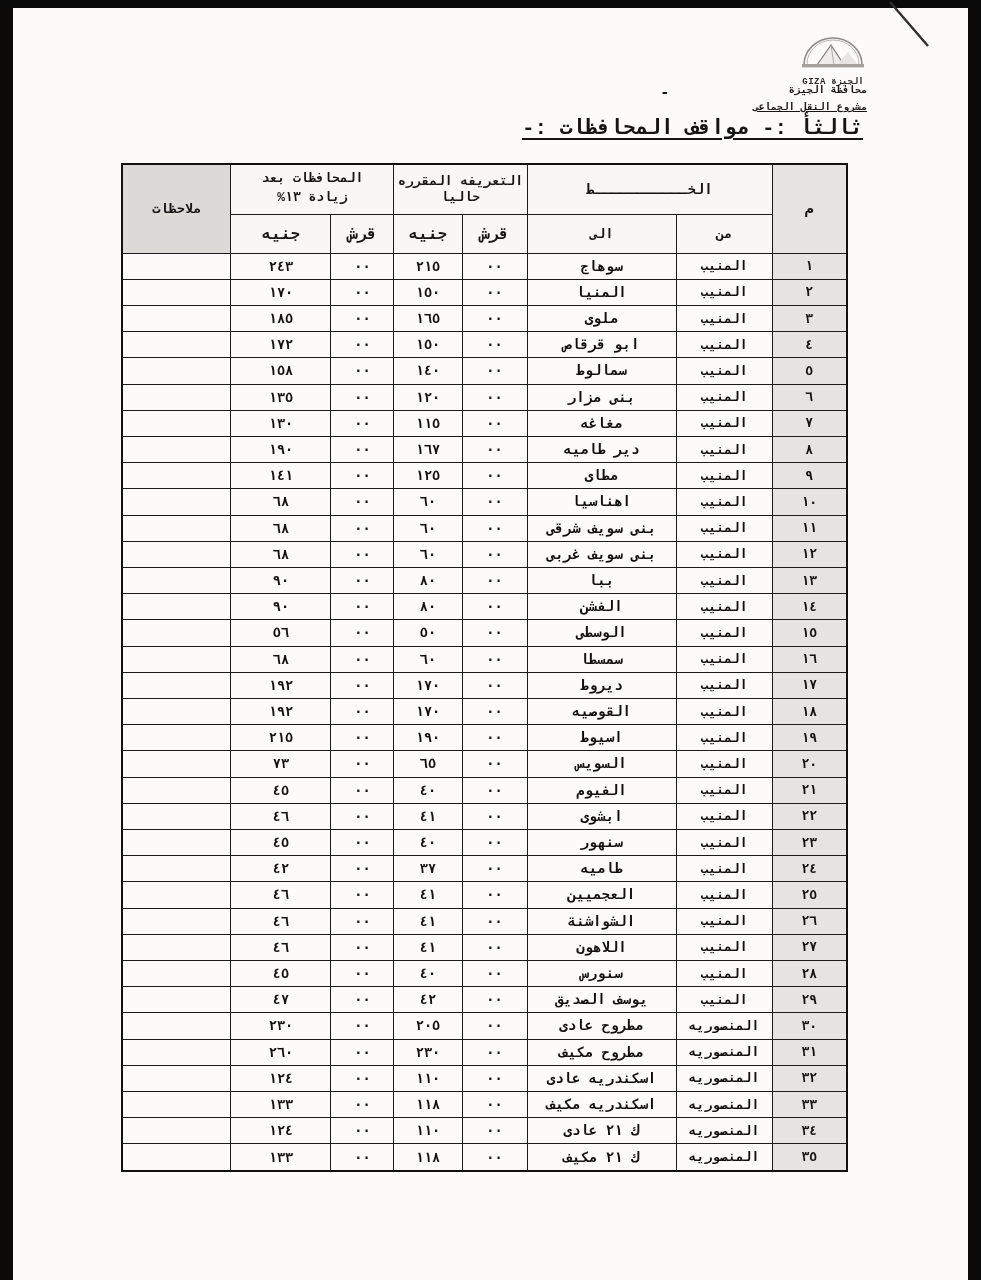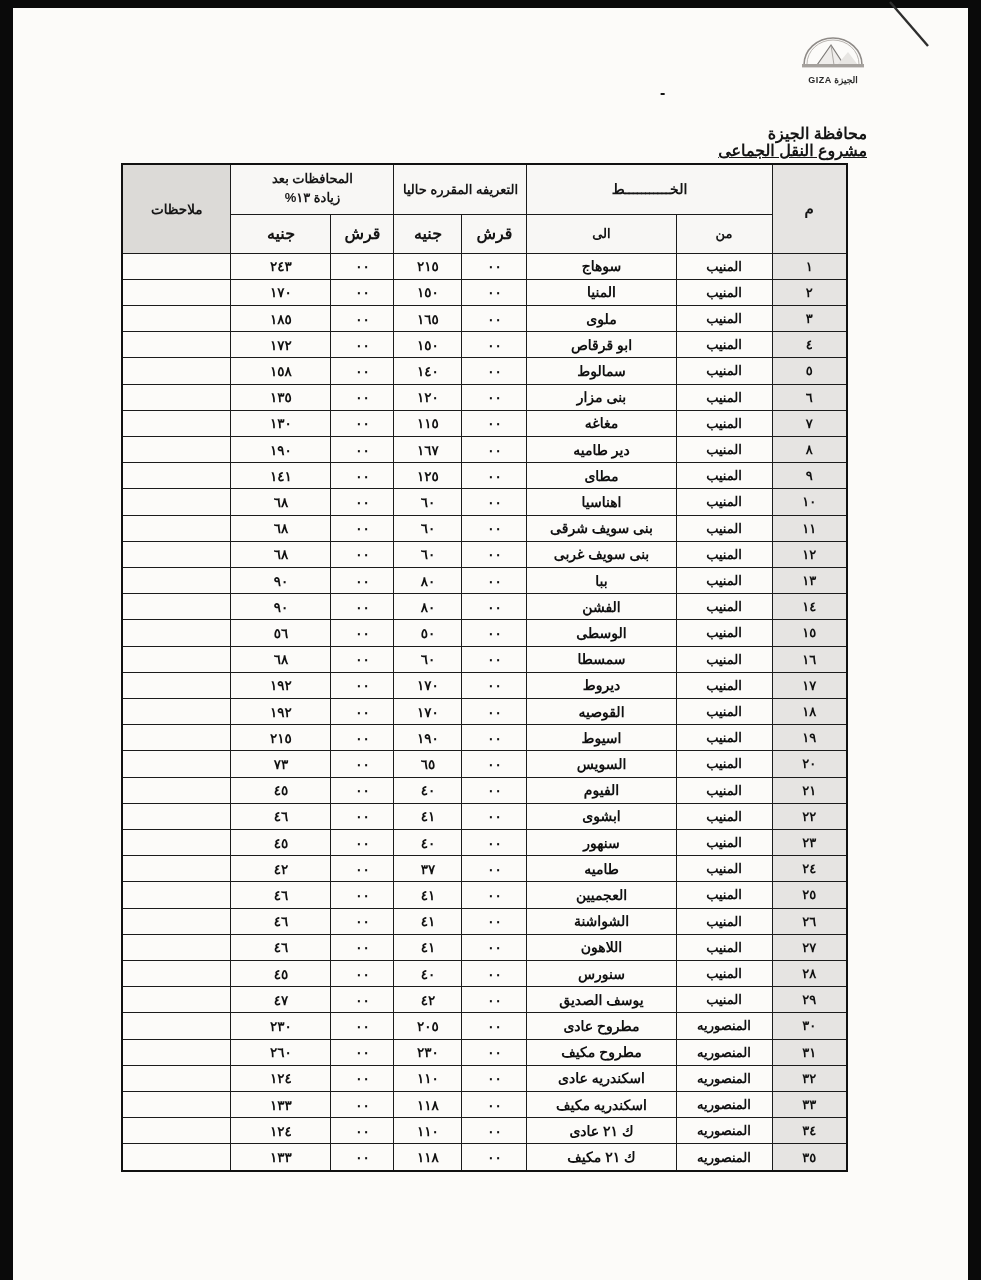--- a/index.html
+++ b/index.html
@@ -4,33 +4,33 @@
 <style>
   * { margin: 0; padding: 0; box-sizing: border-box; }
   html, body { background: #888; }
   .page {
     position: relative;
     width: 981px; height: 1280px;
     margin: 0 auto;
     background: #fcfbf9;
     overflow: hidden;
     direction: rtl;
-    font-family: Liberation Sans, sans-serif;
+    font-family: Liberation Mono, monospace;
     color: #151515;
   }
   .edge { position: absolute; background: #0a0a0a; }
   .edge-top    { top: 0; left: 0; width: 981px; height: 8px; }
   .edge-left   { top: 0; left: 0; width: 13px; height: 1280px; }
   .edge-right  { top: 0; right: 0; width: 13px; height: 1280px; }
   .corner-mark { position: absolute; left: 882px; top: 0; }
 
   
   .logo-wrap { position: absolute; left: 795px; top: 28px; width: 76px; text-align: center; }
   .logo-caption { font-size: 9px; font-weight: bold; letter-spacing: 0.5px; color: #2b2b2b; margin-top: 1px; }
-  .org-line { position: absolute; right: 114px; font-size: 16px; font-weight: bold; white-space: nowrap; margin-top: 40px; }
+  .org-line { position: absolute; right: 114px; font-size: 10px; font-weight: bold; white-space: nowrap; }
   .org-1 { top: 84px; }
   .org-2 { top: 101px; text-decoration: underline; }
   .stray-dash { position: absolute; left: 660px; top: 84px; font-size: 16px; font-weight: bold; }
   .doc-title {
     position: absolute; right: 118px; top: 115px;
     font-size: 21px; font-weight: bold;
     text-decoration: underline;
     text-underline-offset: 4px;
     white-space: nowrap;
   }
@@ -85,20 +85,21 @@
       <path d="M33,17 L36,37" stroke="#9b9793" stroke-width="0.8"></path>
       <rect x="4" y="36" width="62" height="3.4" fill="#a5a19d"></rect>
     </svg>
     <div class="logo-caption">الجيزة GIZA</div>
   </div>
 
   <div class="org-line org-1">محافظة الجيزة</div>
   <div class="org-line org-2">مشروع النقل الجماعى</div>
   <div class="stray-dash">-</div>
 
+  <div class="doc-title">ثالثأ :- مواقف المحافظات :-</div>
 
   <table class="tariff">
     <colgroup>
       <col style="width:75px">
         <col style="width:96px">
         <col style="width:149px">
       <col style="width:65px">
         <col style="width:68px">
         <col style="width:63px">
       <col style="width:100px">

